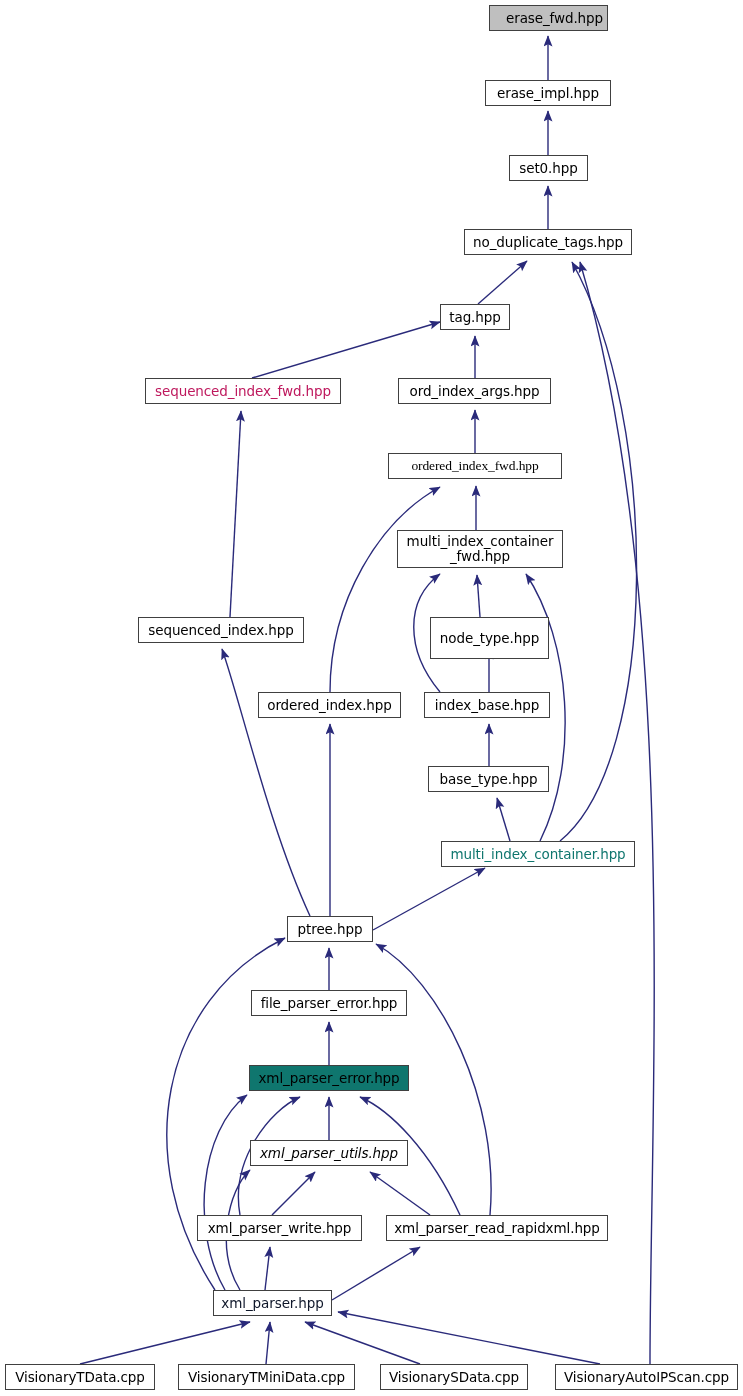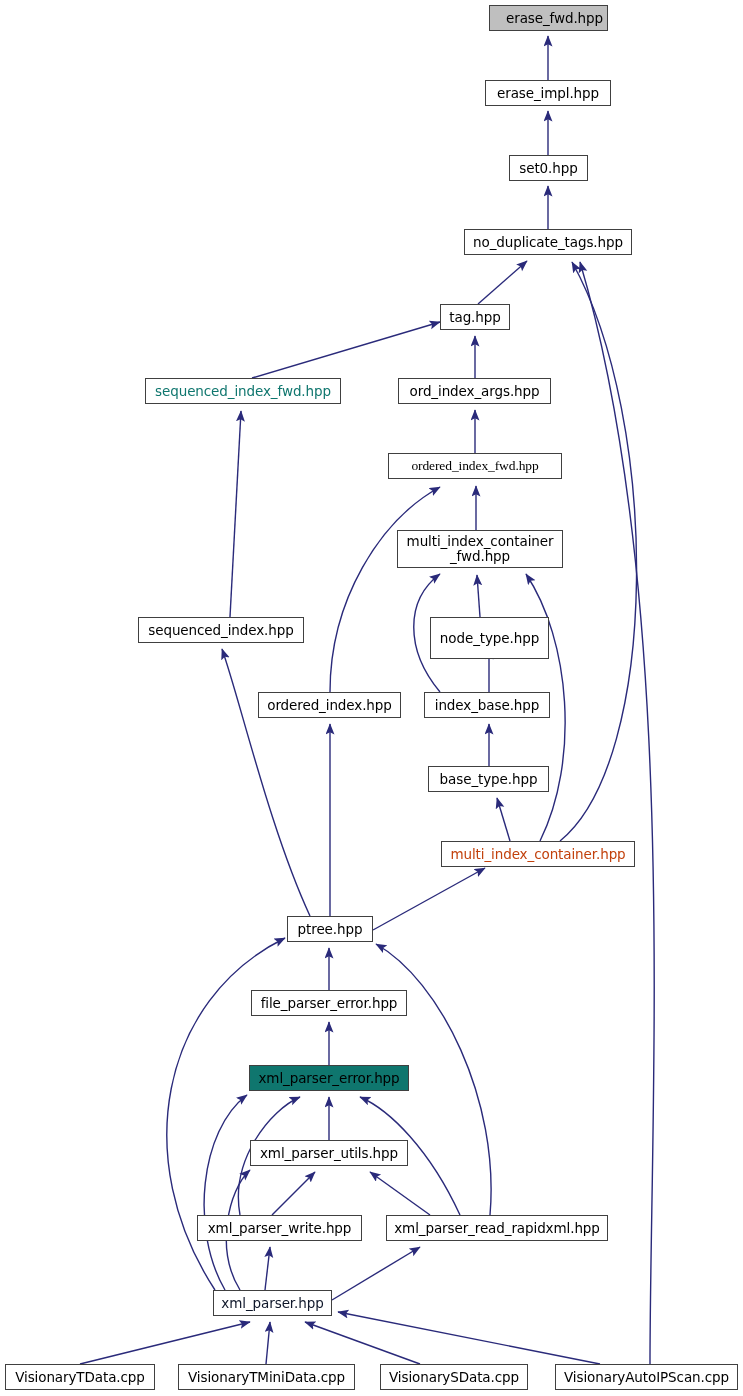--- a/index.html
+++ b/index.html
@@ -74,35 +74,35 @@
         <path d="M420,1364 L305,1322" marker-end="url(#arrow)" stroke="#2a2a7a"></path>
         <path d="M600,1364 L338,1312" marker-end="url(#arrow)" stroke="#2a2a7a"></path>
         <path d="M650,1364 C650,1100 680,600 580,262" marker-end="url(#arrow)" stroke="#2a2a7a"></path>
       </g>
   </svg>
 <div class="node hl" style="left: 489px; top: 5px; width: 119px; height: 26px; border-color: rgb(64, 64, 64); color: rgb(0, 0, 0); padding-left: 12px;">erase_fwd.hpp</div>
     <div class="node" style="left: 485px; top: 80px; width: 126px; height: 26px; border-color: rgb(64, 64, 64); background: rgb(255, 255, 255); color: rgb(0, 0, 0);">erase_impl.hpp</div>
     <div class="node" style="left: 509px; top: 155px; width: 79px; height: 26px; border-color: rgb(64, 64, 64); background: rgb(255, 255, 255); color: rgb(0, 0, 0);">set0.hpp</div>
     <div class="node" style="left: 464px; top: 229px; width: 168px; height: 26px; border-color: rgb(64, 64, 64); background: rgb(255, 255, 255); color: rgb(0, 0, 0);">no_duplicate_tags.hpp</div>
     <div class="node" style="left: 440px; top: 304px; width: 70px; height: 26px; border-color: rgb(64, 64, 64); background: rgb(255, 255, 255); color: rgb(0, 0, 0);">tag.hpp</div>
-    <div class="node" style="left: 145px; top: 378px; width: 196px; height: 26px; border-color: rgb(64, 64, 64); background: rgb(255, 255, 255); color: #0f766e;">sequenced_index_fwd.hpp</div>
+    <div class="node" style="left: 145px; top: 378px; width: 196px; height: 26px; border-color: rgb(64, 64, 64); background: rgb(255, 255, 255); color: #be185d;">sequenced_index_fwd.hpp</div>
     <div class="node" style="left: 398px; top: 378px; width: 153px; height: 26px; border-color: rgb(64, 64, 64); background: rgb(255, 255, 255); color: rgb(0, 0, 0);">ord_index_args.hpp</div>
     <div class="node" style="left: 388px; top: 453px; width: 174px; height: 26px; border-color: rgb(64, 64, 64); background: rgb(255, 255, 255); color: rgb(0, 0, 0); font-family: Liberation Serif, serif;">ordered_index_fwd.hpp</div>
     <div class="node two" style="left: 397px; top: 530px; width: 166px; height: 38px; border-color: rgb(64, 64, 64); background: rgb(255, 255, 255); color: rgb(0, 0, 0);">multi_index_container
 _fwd.hpp</div>
     <div class="node" style="left: 430px; top: 617px; width: 119px; height: 42px; border-color: rgb(64, 64, 64); background: rgb(255, 255, 255); color: rgb(0, 0, 0);">node_type.hpp</div>
     <div class="node" style="left: 138px; top: 617px; width: 166px; height: 26px; border-color: rgb(64, 64, 64); background: rgb(255, 255, 255); color: rgb(0, 0, 0);">sequenced_index.hpp</div>
     <div class="node" style="left: 258px; top: 692px; width: 143px; height: 26px; border-color: rgb(64, 64, 64); background: rgb(255, 255, 255); color: rgb(0, 0, 0);">ordered_index.hpp</div>
     <div class="node" style="left: 424px; top: 692px; width: 126px; height: 26px; border-color: rgb(64, 64, 64); background: rgb(255, 255, 255); color: rgb(0, 0, 0);">index_base.hpp</div>
     <div class="node" style="left: 428px; top: 766px; width: 121px; height: 26px; border-color: rgb(64, 64, 64); background: rgb(255, 255, 255); color: rgb(0, 0, 0);">base_type.hpp</div>
-    <div class="node" style="left: 441px; top: 841px; width: 194px; height: 26px; border-color: rgb(64, 64, 64); background: rgb(255, 255, 255); color: #c2410c;">multi_index_container.hpp</div>
+    <div class="node" style="left: 441px; top: 841px; width: 194px; height: 26px; border-color: rgb(64, 64, 64); background: rgb(255, 255, 255); color: #0f766e;">multi_index_container.hpp</div>
     <div class="node" style="left: 287px; top: 916px; width: 86px; height: 26px; border-color: rgb(64, 64, 64); background: rgb(255, 255, 255); color: rgb(0, 0, 0);">ptree.hpp</div>
     <div class="node" style="left: 251px; top: 990px; width: 156px; height: 26px; border-color: rgb(64, 64, 64); background: rgb(255, 255, 255); color: rgb(0, 0, 0);">file_parser_error.hpp</div>
     <div class="node" style="left: 249px; top: 1065px; width: 160px; height: 26px; border-color: rgb(64, 64, 64); background: #0f766e; color: rgb(0, 0, 0);">xml_parser_error.hpp</div>
-    <div class="node" style="left: 250px; top: 1140px; width: 158px; height: 26px; border-color: rgb(64, 64, 64); background: rgb(255, 255, 255); color: rgb(0, 0, 0);">xml_parser_utils.hpp</div>
+    <div class="node" style="left: 250px; top: 1140px; width: 158px; height: 26px; border-color: rgb(64, 64, 64); background: rgb(255, 255, 255); color: rgb(0, 0, 0); font-style: italic;">xml_parser_utils.hpp</div>
     <div class="node" style="left: 197px; top: 1215px; width: 165px; height: 26px; border-color: rgb(64, 64, 64); background: rgb(255, 255, 255); color: rgb(0, 0, 0);">xml_parser_write.hpp</div>
     <div class="node" style="left: 386px; top: 1215px; width: 222px; height: 26px; border-color: rgb(64, 64, 64); background: rgb(255, 255, 255); color: rgb(0, 0, 0);">xml_parser_read_rapidxml.hpp</div>
     <div class="node" style="left: 213px; top: 1290px; width: 119px; height: 26px; border-color: rgb(64, 64, 64); background: rgb(255, 255, 255); color: #0f172a;">xml_parser.hpp</div>
     <div class="node" style="left: 5px; top: 1364px; width: 150px; height: 26px; border-color: rgb(64, 64, 64); background: rgb(255, 255, 255); color: rgb(0, 0, 0);">VisionaryTData.cpp</div>
     <div class="node" style="left: 178px; top: 1364px; width: 177px; height: 26px; border-color: rgb(64, 64, 64); background: rgb(255, 255, 255); color: rgb(0, 0, 0);">VisionaryTMiniData.cpp</div>
     <div class="node" style="left: 380px; top: 1364px; width: 148px; height: 26px; border-color: rgb(64, 64, 64); background: rgb(255, 255, 255); color: rgb(0, 0, 0);">VisionarySData.cpp</div>
     <div class="node" style="left: 555px; top: 1364px; width: 183px; height: 26px; border-color: rgb(64, 64, 64); background: rgb(255, 255, 255); color: rgb(0, 0, 0);">VisionaryAutoIPScan.cpp</div>
   </div>
 
 </body></html>

